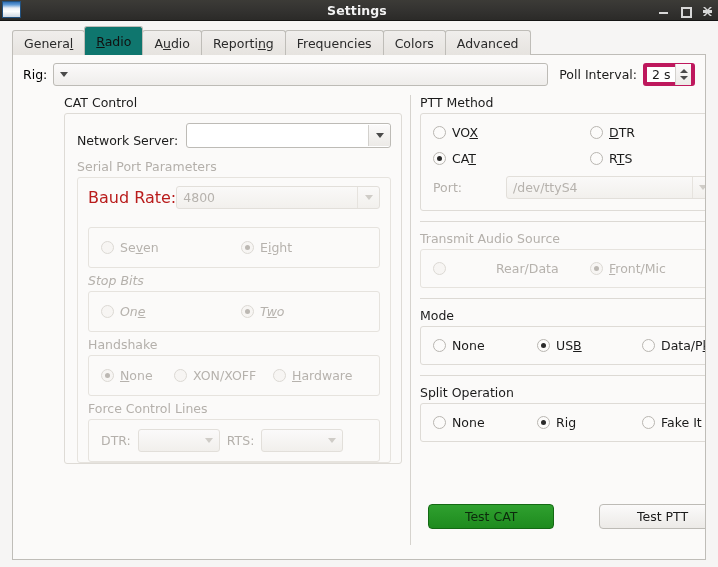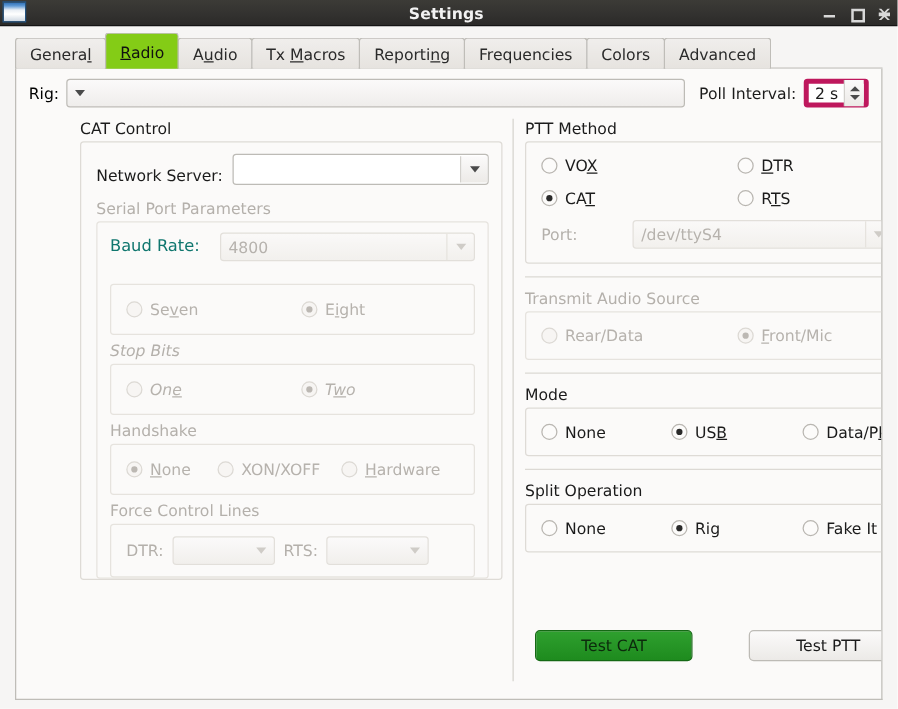--- a/index.html
+++ b/index.html
@@ -114,21 +114,21 @@
     color: #2a2a2a;
     background: linear-gradient(to bottom, #f0eeec 0%, #e6e3df 100%);
     border: 1px solid #bfbdb8;
     border-bottom: none;
     border-radius: 3px 3px 0 0;
     box-sizing: border-box;
     cursor: default;
     z-index: 1;
   }
   .tab.active {
-    background: #84cc16;
+    background: #0f766e;
     height: 29px;
     z-index: 3;
     border-color: #bfbdb8;
     color: #111;
   }
   .tab .u { text-decoration: underline; }
 
   
   .page {
     position: relative;
@@ -312,21 +312,21 @@
     color: #b4b0ab;
     margin: 2px 0 3px 0;
   }
   .subgroup {
     border: 1px solid #e6e3de;
     border-radius: 3px;
     box-sizing: border-box;
   }
 
   .baud-row { display:flex; align-items:center; padding: 8px 10px 8px 10px; }
-  .baud-lbl { font-size:13px; color:#0f766e; margin-right: 16px; }
+  .baud-lbl { font-size:16px; color:#b91c1c; margin-right: 0; }
   .dim-combo {
     flex: 1 1 auto;
     height: 23px;
     background: linear-gradient(to bottom,#faf9f8,#f2f0ed);
     border: 1px solid #e2dfda;
     border-radius: 3px;
     display: flex; align-items: center;
     box-sizing: border-box;
   }
   .dim-combo .dval { flex:1 1 auto; padding-left:6px; font-size:12.5px; color:#b6b2ad; }
@@ -345,21 +345,21 @@
   .ptt-grid {
     display: grid;
     grid-template-columns: 157px auto;
     row-gap: 11px;
     padding: 11px 10px 0 12px;
   }
   .port-row { display:flex; align-items:center; padding: 10px 10px 11px 12px; gap: 36px; }
   .port-lbl { font-size:12.5px; color:#b4b0ab; margin-right: 8px; }
 
   .tas-row { display:flex; padding: 11px 10px 11px 12px; }
-  .tas-row .radio:first-child { width: 157px; flex: 0 0 auto; }
+  .tas-row .radio:first-child { width: 157px; flex: 0 0 auto; gap: 44px; }
 
   .three-row { display:flex; padding: 11px 10px 11px 12px; }
   .three-row .radio { flex: 0 0 auto; }
   .three-row .radio:nth-child(1) { width: 104px; }
   .three-row .radio:nth-child(2) { width: 105px; }
 
   
   .btn-row {
     position: absolute;
     left: 8px;
@@ -432,23 +432,20 @@
     <div class="tab">
         <span>Genera<span class="u">l</span></span>
       </div>
     <div class="tab active">
         <span><span class="u">R</span>adio</span>
       </div>
     <div class="tab">
         <span>A<span class="u">u</span>dio</span>
       </div>
     <div class="tab">
-        <span>Tx <span class="u">M</span>acros</span>
-      </div>
-    <div class="tab">
         <span>Reporti<span class="u">n</span>g</span>
       </div>
     <div class="tab">
         <span>Frequencies</span>
       </div>
     <div class="tab">
         <span>Colors</span>
       </div>
     <div class="tab">
         <span>Advanced</span>

